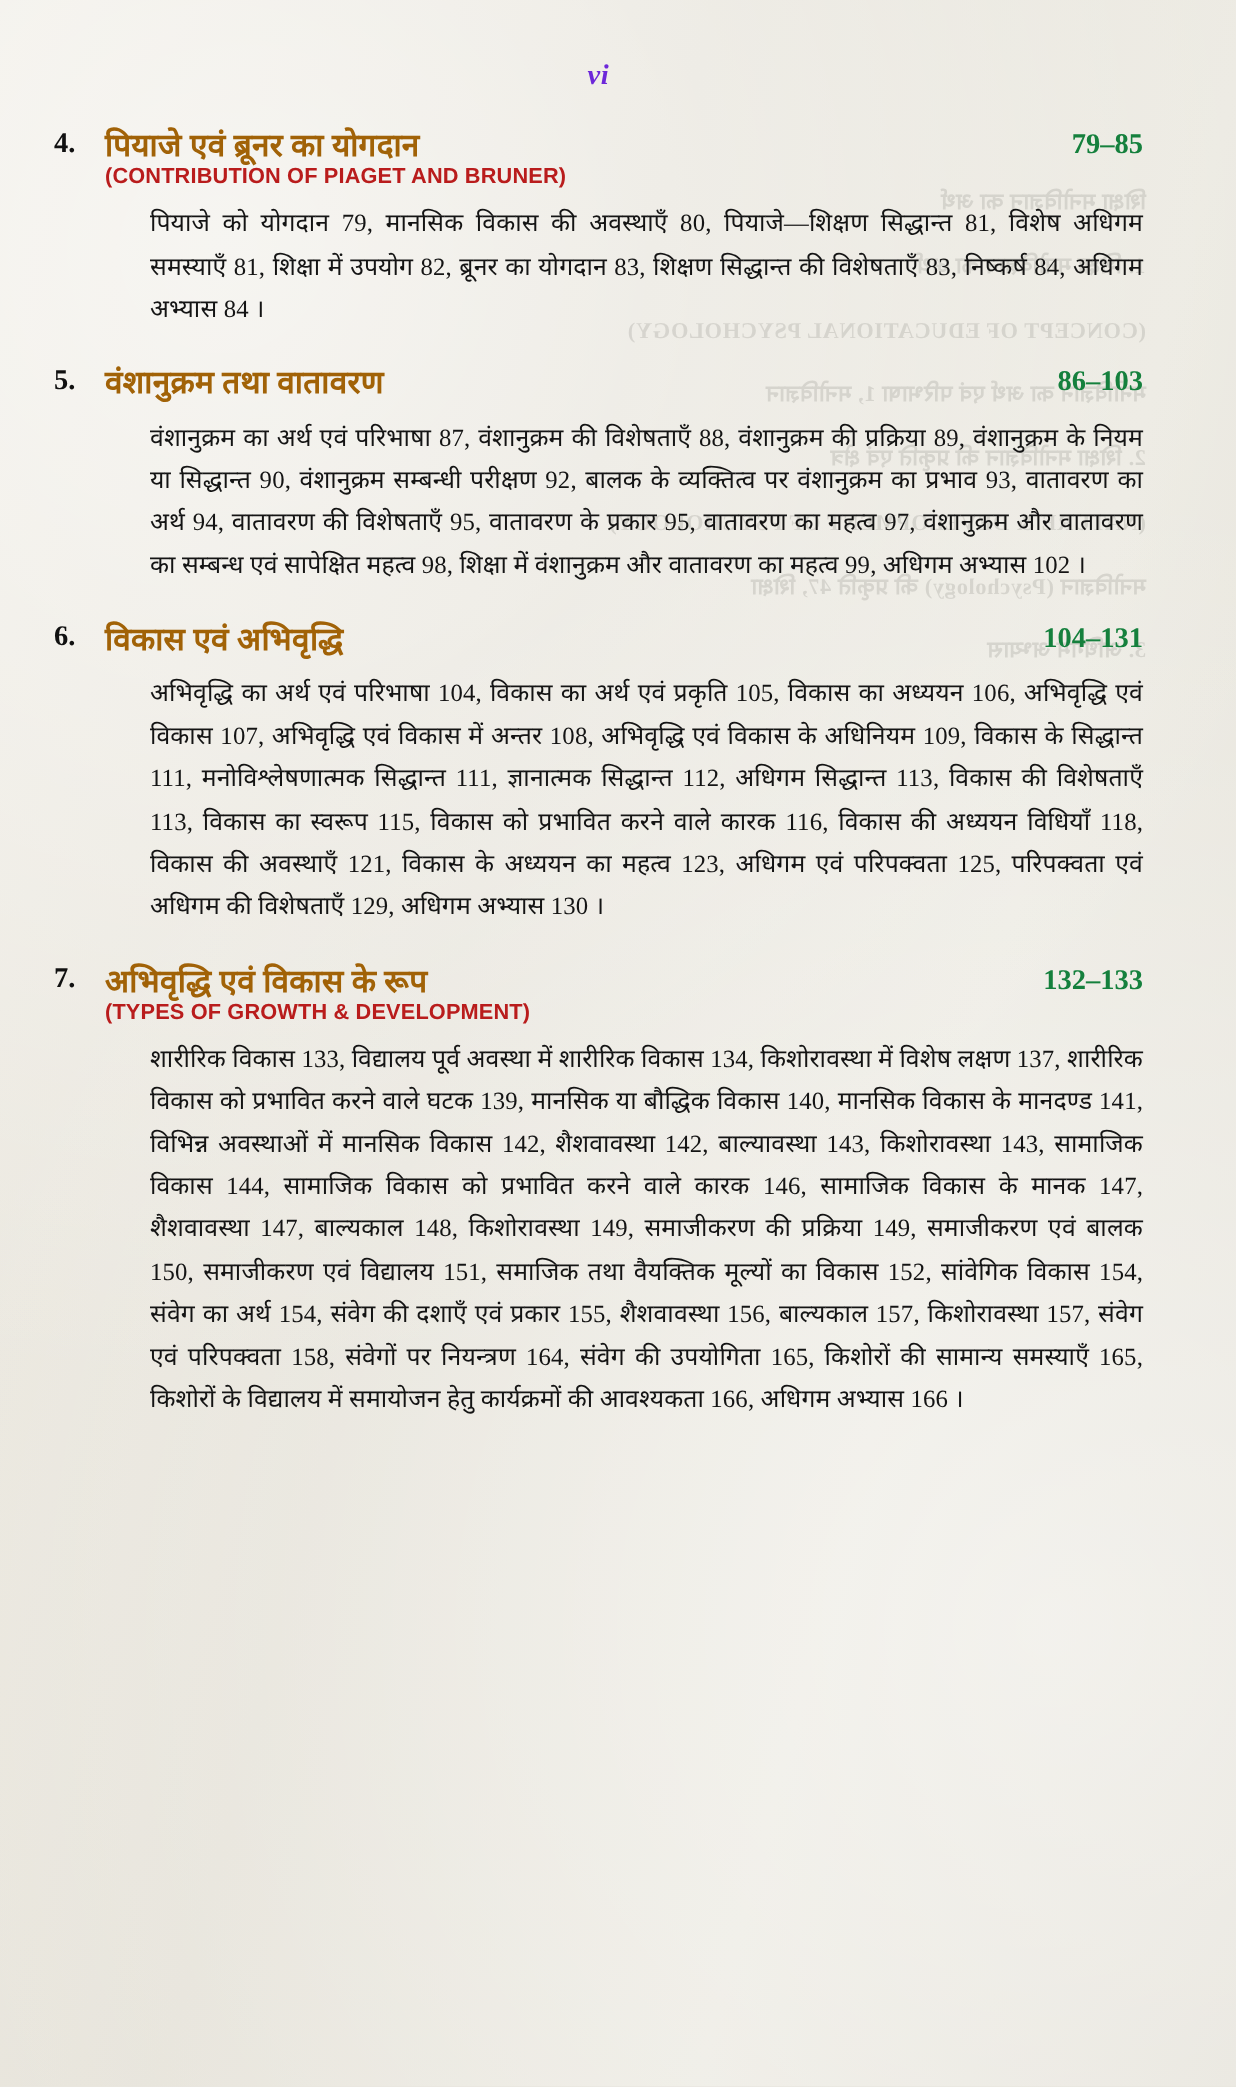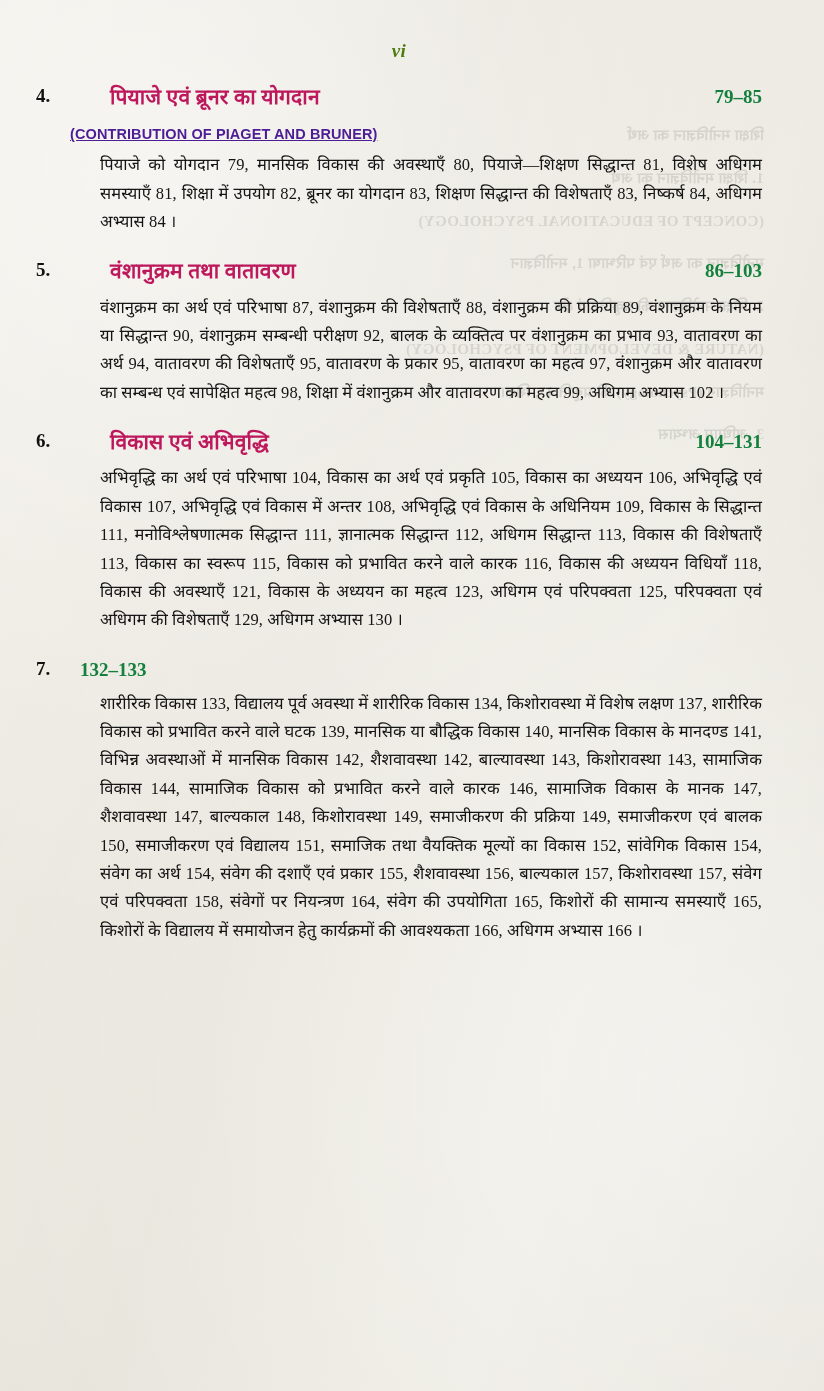--- a/index.html
+++ b/index.html
@@ -43,21 +43,21 @@
   .content {
     position: relative;
     padding: 0 62px 0 36px;
     box-sizing: border-box;
   }
   .folio {
     text-align: center;
     font-style: italic;
     font-weight: bold;
     font-size: 19px;
-    color: #4d7c0f;
+    color: #6d28d9;
     margin-top: 40px;
     letter-spacing: 0.5px;
   }
   .entry {
     margin-top: 22px;
     position: relative;
   }
   .entry .head {
     display: flex;
     align-items: flex-start;
@@ -67,33 +67,31 @@
     flex: 0 0 34px;
     font-size: 19px;
     font-weight: bold;
     color: #111;
     padding-top: 1px;
   }
   .titles { flex: 1 1 auto; }
   .t-hi {
     font-size: 21px;
     font-weight: bold;
-    color: #be185d;
+    color: #a16207;
     line-height: 1.25;
     letter-spacing: 0.2px;
-    margin-left: 40px;
   }
   .t-en {
     font-family: "Liberation Sans", sans-serif;
     font-size: 14.5px;
     font-weight: bold;
-    color: #4c1d95;
+    color: #b91c1c;
     letter-spacing: 0.1px;
-    margin-top: 16px;
-    text-decoration: underline;
+    margin-top: 0;
   }
   .pages {
     flex: 0 0 auto;
     font-size: 19px;
     font-weight: bold;
     color: #15803d;
     padding-top: 2px;
     white-space: nowrap;
     margin-left: 10px;
   }
@@ -158,18 +156,22 @@
         <div class="t-hi">विकास एवं अभिवृद्धि</div>
       </div>
       <div class="pages">104–131</div>
     </div>
     <div class="body">अभिवृद्धि का अर्थ एवं परिभाषा 104, विकास का अर्थ एवं प्रकृति 105, विकास का अध्ययन 106, अभिवृद्धि एवं विकास 107, अभिवृद्धि एवं विकास में अन्तर 108, अभिवृद्धि एवं विकास के अधिनियम 109, विकास के सिद्धान्त 111, मनोविश्लेषणात्मक सिद्धान्त 111, ज्ञानात्मक सिद्धान्त 112, अधिगम सिद्धान्त 113, विकास की विशेषताएँ 113, विकास का स्वरूप 115, विकास को प्रभावित करने वाले कारक 116, विकास की अध्ययन विधियाँ 118, विकास की अवस्थाएँ 121, विकास के अध्ययन का महत्व 123, अधिगम एवं परिपक्वता 125, परिपक्वता एवं अधिगम की विशेषताएँ 129, अधिगम अभ्यास 130 ।</div>
   </div>
 
   <div class="entry">
     <div class="head">
       <div class="num">7.</div>
+      <div class="titles">
+        <div class="t-hi">अभिवृद्धि एवं विकास के रूप</div>
+        <div class="t-en">(TYPES OF GROWTH &amp; DEVELOPMENT)</div>
+      </div>
       <div class="pages">132–133</div>
     </div>
     <div class="body">शारीरिक विकास 133, विद्यालय पूर्व अवस्था में शारीरिक विकास 134, किशोरावस्था में विशेष लक्षण 137, शारीरिक विकास को प्रभावित करने वाले घटक 139, <b>मानसिक या बौद्धिक विकास</b> 140, मानसिक विकास के मानदण्ड 141, विभिन्न अवस्थाओं में मानसिक विकास 142, शैशवावस्था 142, बाल्यावस्था 143, किशोरावस्था 143, <b>सामाजिक विकास</b> 144, सामाजिक विकास को प्रभावित करने वाले कारक 146, सामाजिक विकास के मानक 147, शैशवावस्था 147, बाल्यकाल 148, किशोरावस्था 149, समाजीकरण की प्रक्रिया 149, समाजीकरण एवं बालक 150, समाजीकरण एवं विद्यालय 151, समाजिक तथा वैयक्तिक मूल्यों का विकास 152, <b>सांवेगिक विकास</b> 154, संवेग का अर्थ 154, संवेग की दशाएँ एवं प्रकार 155, शैशवावस्था 156, बाल्यकाल 157, किशोरावस्था 157, संवेग एवं परिपक्वता 158, संवेगों पर नियन्त्रण 164, संवेग की उपयोगिता 165, किशोरों की सामान्य समस्याएँ 165, किशोरों के विद्यालय में समायोजन हेतु कार्यक्रमों की आवश्यकता 166, अधिगम अभ्यास 166 ।</div>
   </div>
 
 </div>
 
 </body></html>

